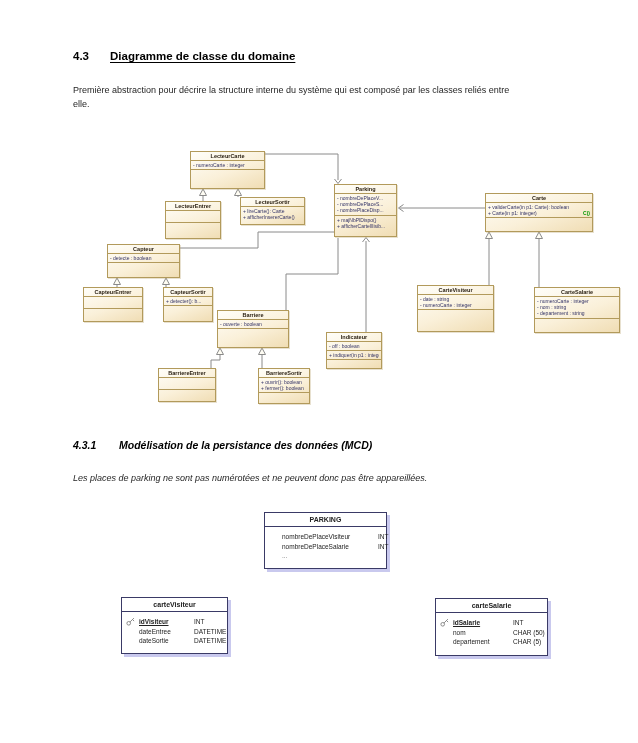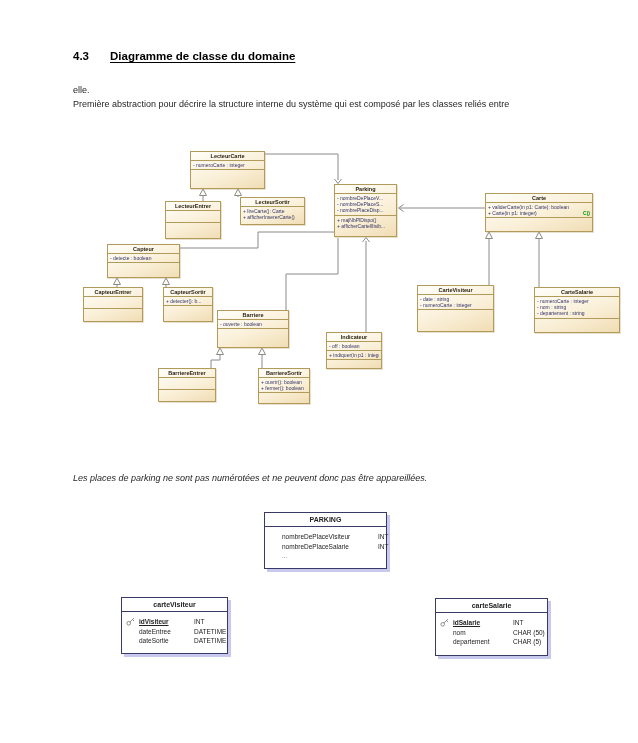--- a/index.html
+++ b/index.html
@@ -47,22 +47,22 @@
 </head>
 <body>
 
 <div class="page">
 
   <div class="h1">
     <span class="num">4.3</span><span class="ttl">Diagramme de classe du domaine</span>
   </div>
 
   <div class="para" style="top:84px;">
+    <div>Première abstraction pour décrire la structure interne du système qui est composé par les classes reliés entre</div>
     <div>elle.</div>
-    <div>Première abstraction pour décrire la structure interne du système qui est composé par les classes reliés entre</div>
   </div>
 
   <svg class="wires" width="638" height="743">
     <g stroke="#8a8a8a" stroke-width="1" fill="none">
 
       <path d="M265,154 H338 V180"></path>
       <path d="M334.5,179 L338,183.5 L341.5,179"></path>
 
       <path d="M485,208 H400"></path>
       <path d="M403.5,204.5 L398.5,208 L403.5,211.5"></path>
@@ -210,20 +210,23 @@
   <div class="uml" style="left:534px;top:287px;width:86px;height:46px;">
     <div class="uml-t">CarteSalarie</div>
     <div class="uml-s">
       <div class="uml-row">- numeroCarte : integer</div>
       <div class="uml-row">- nom : string</div>
       <div class="uml-row">- departement : string</div>
     </div>
     <div class="uml-fill"></div>
   </div>
 
+  <div class="h2">
+    <span class="num">4.3.1</span><span>Modélisation de la persistance des données (MCD)</span>
+  </div>
 
   <div class="para" style="top:472px;font-style:italic;">
     <div>Les places de parking ne sont pas numérotées et ne peuvent donc pas être appareillées.</div>
   </div>
 
   <div class="mcd" style="left:264px;top:512px;width:123px;height:57px;--nw:96px;">
     <div class="mcd-t">PARKING</div>
     <div class="mcd-b">
       <div class="mcd-r">
         <span class="kc"></span>

